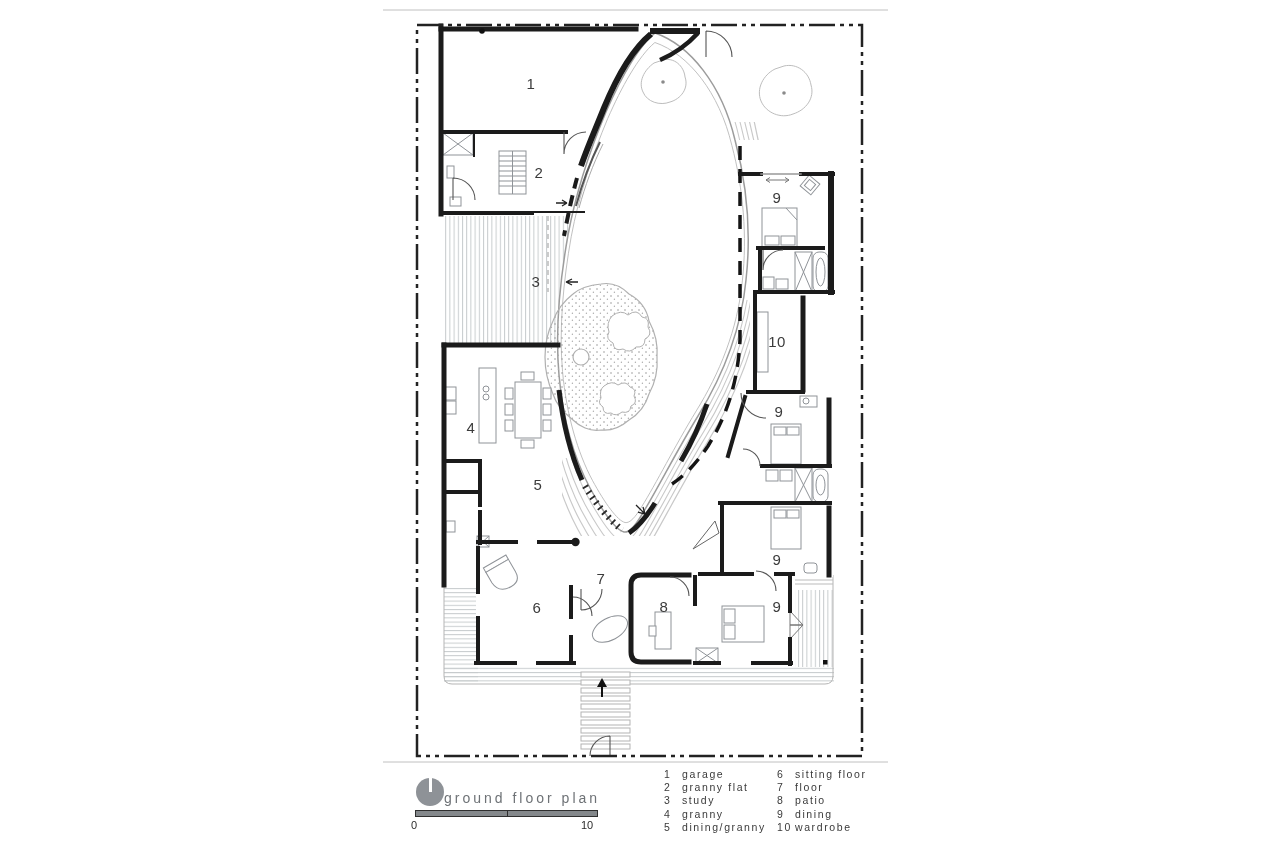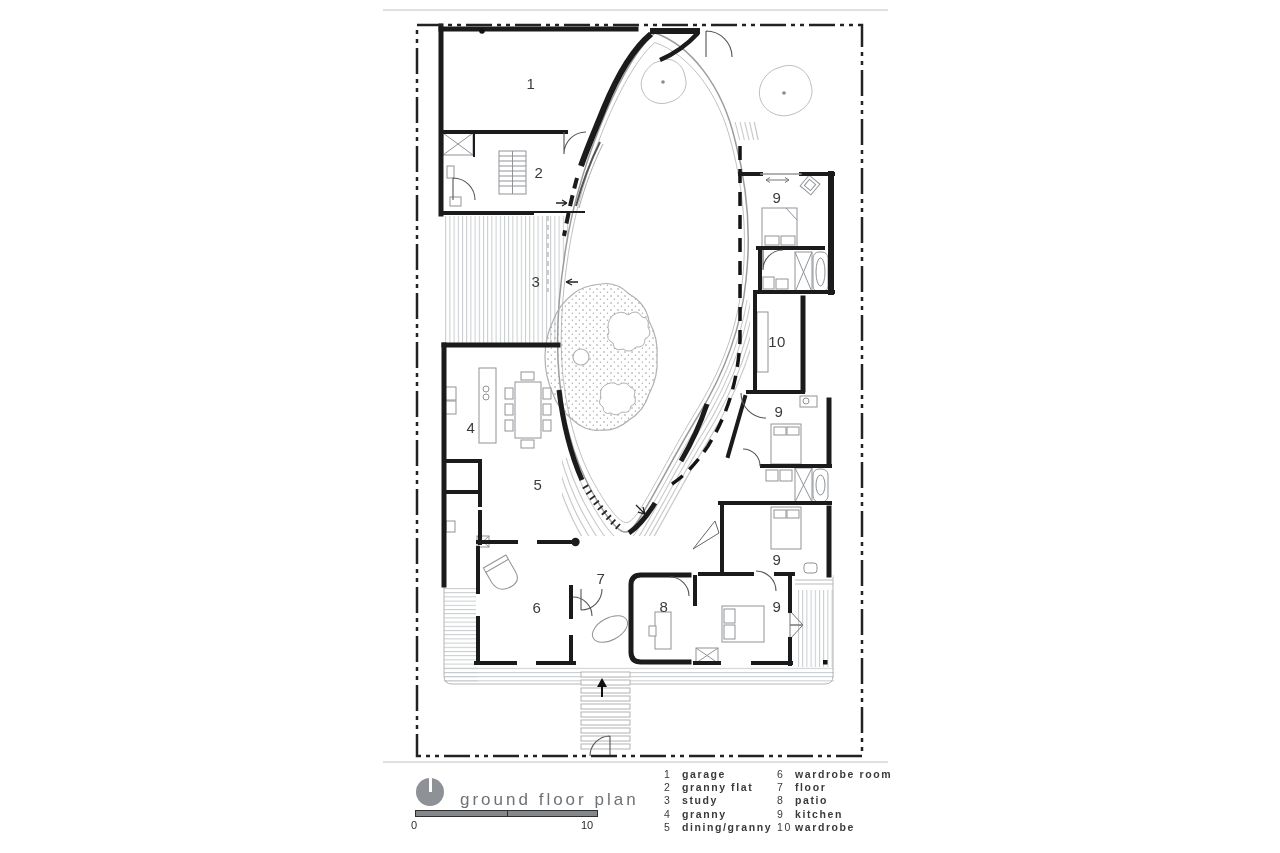--- a/index.html
+++ b/index.html
@@ -6,30 +6,30 @@
   .stage{position:relative;width:1280px;height:853px;background:#ffffff;overflow:hidden;
          font-family:"Liberation Sans",sans-serif;}
   .stage svg{position:absolute;left:0;top:0;}
   .rlabel{position:absolute;transform:translate(-50%,-50%);font-size:15px;color:#3b3b3b;
           letter-spacing:.5px;}
   
   .north{position:absolute;left:416px;top:778px;width:28px;height:28px;border-radius:50%;
          background:#8e9297;}
   .north .notch{position:absolute;left:50%;top:0;width:3px;height:14px;margin-left:-1.5px;
          background:#ffffff;}
-  .plan-title{position:absolute;left:460px;top:790px;font-size:17px;letter-spacing:3px;
+  .plan-title{position:absolute;left:444px;top:790px;font-size:14px;letter-spacing:3px;
          color:#6e7276;}
   .scalebar{position:absolute;left:415px;top:810px;width:183px;height:7px;background:#84888b;
          border:1px solid #2f2f2f;box-sizing:border-box;}
   .scalebar .tick{position:absolute;left:50%;top:0;width:1px;height:100%;background:#2f2f2f;}
   .scale-num{position:absolute;font-size:11px;color:#2c2c2c;}
   .legend-col{position:absolute;top:768px;font-size:10.5px;letter-spacing:1.6px;color:#3a3a3a;}
   .legend-col .row{display:flex;line-height:13.2px;}
   .legend-col .num{width:18px;flex:0 0 18px;}
-  .legend-col .lbl{white-space:nowrap;font-weight:bold;}
+  .legend-col .lbl{white-space:nowrap;}
 </style>
 </head>
 <body>
 
 <div class="stage">
 
 <svg width="1280" height="853" viewBox="0 0 1280 853">
   <defs>
     <pattern id="vstripe" width="4.2" height="8" patternUnits="userSpaceOnUse">
       <line x1="0.5" y1="0" x2="0.5" y2="8" stroke="#c7cbcd" stroke-width="1"></line>
@@ -371,33 +371,33 @@
         <span class="lbl">granny</span>
       </div>
   <div class="row">
         <span class="num">5</span>
         <span class="lbl">dining/granny</span>
       </div>
 </div>
 <div class="legend-col" style="left:777px">
   <div class="row">
         <span class="num">6</span>
-        <span class="lbl">wardrobe room</span>
+        <span class="lbl">sitting floor</span>
       </div>
   <div class="row">
         <span class="num">7</span>
         <span class="lbl">floor</span>
       </div>
   <div class="row">
         <span class="num">8</span>
         <span class="lbl">patio</span>
       </div>
   <div class="row">
         <span class="num">9</span>
-        <span class="lbl">kitchen</span>
+        <span class="lbl">dining</span>
       </div>
   <div class="row">
         <span class="num">10</span>
         <span class="lbl">wardrobe</span>
       </div>
 </div>
 
 </div>
 
 </body></html>

